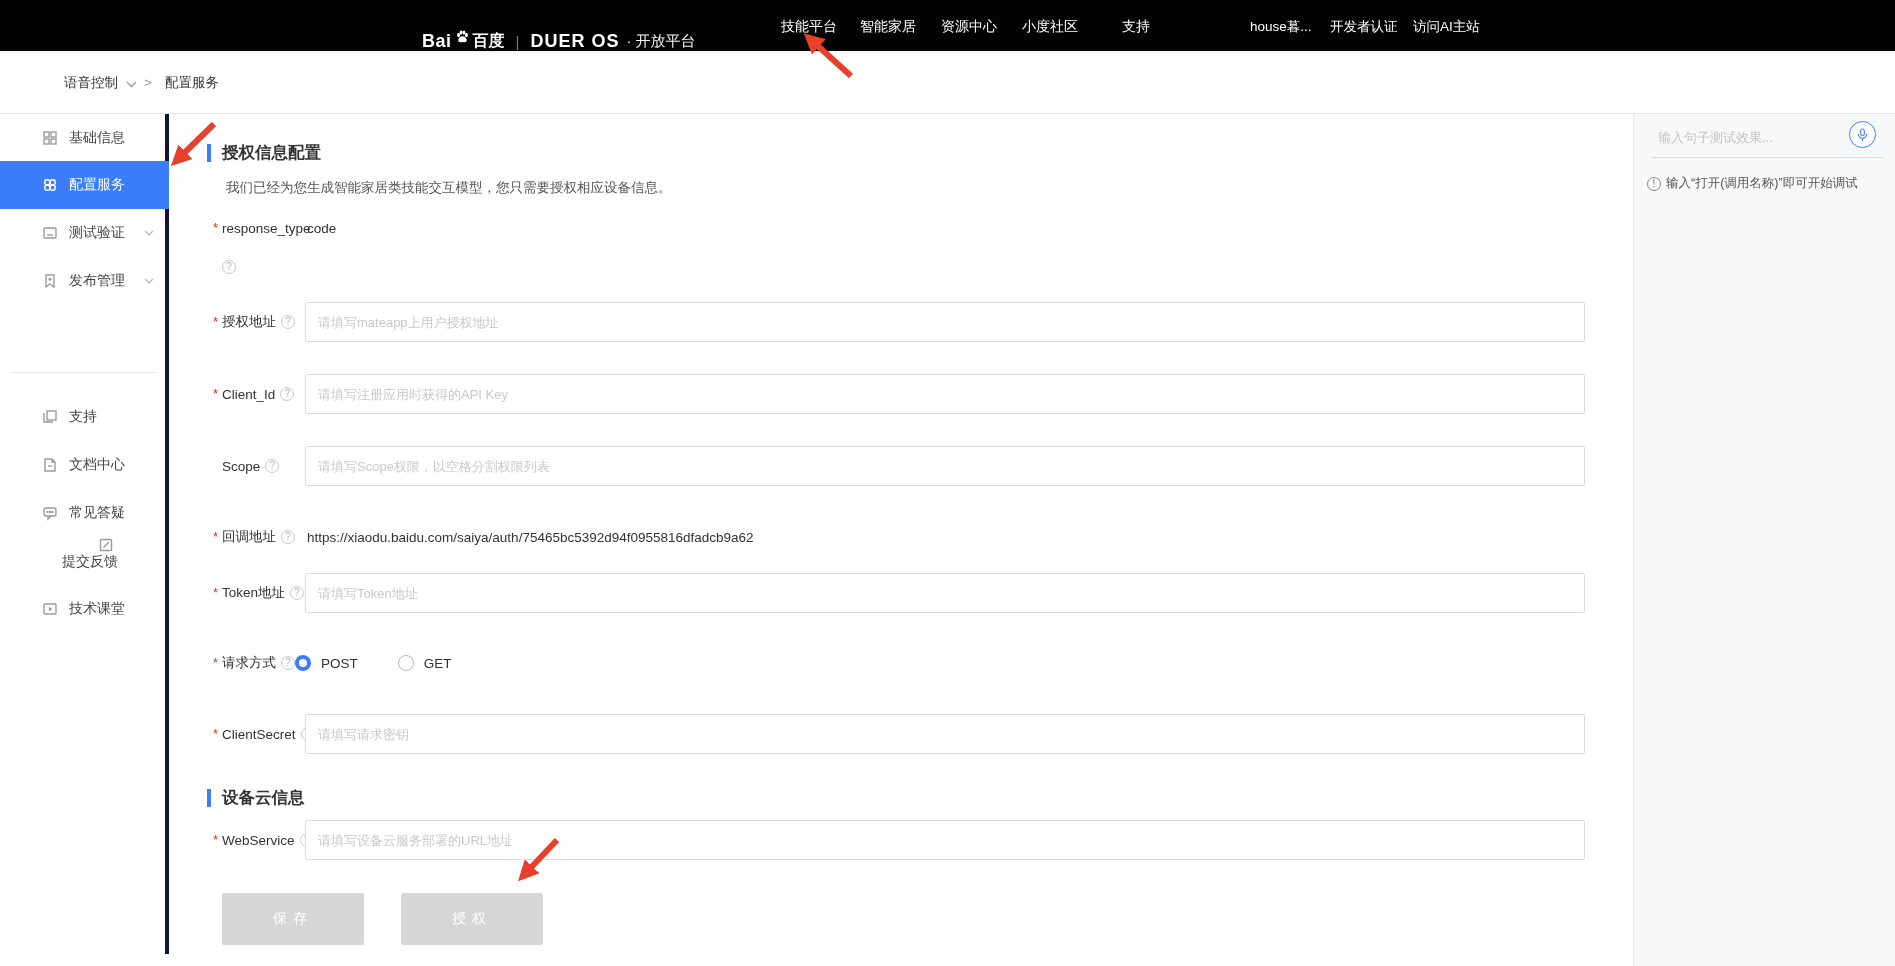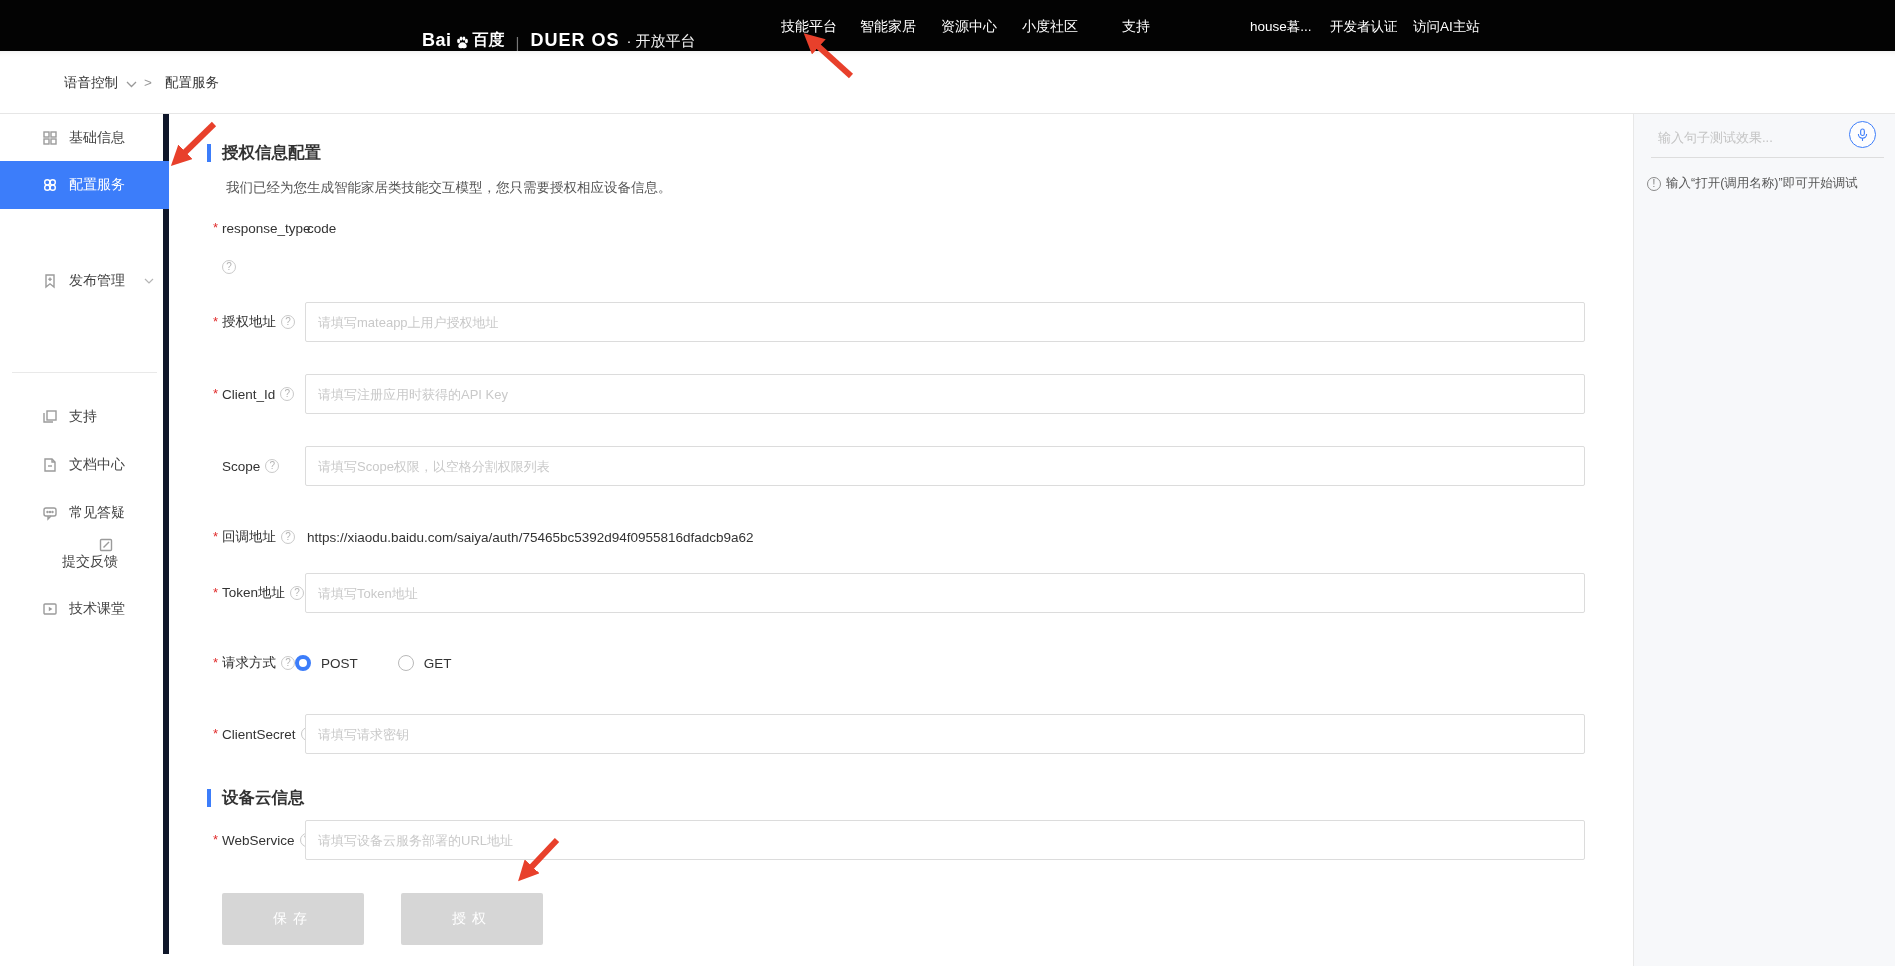--- a/index.html
+++ b/index.html
@@ -1,38 +1,38 @@
 <!DOCTYPE html>
 <html><head>
 <meta charset="utf-8">
 <style>
   html,body{margin:0;padding:0;width:1895px;height:966px;overflow:hidden;background:#fff;
     font-family:"Liberation Sans","DejaVu Sans",sans-serif;position:relative;}
   *{box-sizing:border-box;}
   
   .topbar{position:absolute;left:0;top:0;width:1895px;height:51px;background:#030303;z-index:5;}
-  .logo{position:absolute;left:422px;top:0;height:51px;display:flex;align-items:flex-end;color:#fff;cursor:pointer;}
+  .logo{position:absolute;left:422px;top:16px;height:51px;display:flex;align-items:center;color:#fff;cursor:pointer;}
   .l-bai{font-size:18px;font-weight:bold;letter-spacing:.5px;}
   .paw{margin:-10px 1px 0 1px;}
   .l-du{font-size:16px;font-weight:bold;}
   .l-div{color:#777;font-size:15px;margin:0 11px;font-weight:300;}
   .l-prod{font-size:18px;font-weight:bold;letter-spacing:1px;}
   .l-suf{font-size:15px;margin-left:7px;color:#f2f2f2;}
   .nav{position:absolute;top:18px;color:#fff;font-size:14px;text-decoration:none;cursor:pointer;white-space:nowrap;}
   .n1{left:781px;}.n2{left:860px;}.n3{left:941px;}.n4{left:1022px;}.n5{left:1122px;}
   .u1{left:1250px;font-size:13.5px;}.u2{left:1330px;font-size:13.5px;}.u3{left:1413px;font-size:13.5px;}
   
   .crumbbar{position:absolute;left:0;top:51px;width:1895px;height:63px;background:#fff;
     border-bottom:1px solid #e6e6e6;box-shadow:inset 0 6px 6px -6px rgba(0,0,0,.10);padding-left:32px;}
   .crumbbar .inner{position:absolute;left:64px;top:0;height:63px;display:flex;align-items:center;font-size:13.5px;color:#333;}
   .crumb-parent{cursor:pointer;}
   .crumb-chevron{margin:3px 7px 0 8px;}
   .crumb-sep{color:#999;margin-right:13px;}
   
-  .sidebar{position:absolute;left:0;top:114px;width:169px;bottom:12px;background:#fff;border-right:6px solid #0f172a;z-index:2;}
+  .sidebar{position:absolute;left:0;top:114px;width:169px;bottom:12px;background:#fff;border-right:4px solid #0f172a;z-index:2;}
   .side-item{position:absolute;left:0;width:169px;height:48px;display:flex;align-items:center;cursor:pointer;color:#444;font-size:14px;}
   .side-item .ic{margin-left:42px;color:#9b9b9b;display:flex;}
   .side-item .si-label{margin-left:11px;}
   .side-item .si-chevron{position:absolute;right:15px;top:21px;color:#b5b5b5;display:flex;}
   .side-item.active{background:#3C7DFA;color:#fff;}
   .side-item.active .ic{color:#fff;}
   .s0{top:0;}.s1{top:47px;}.s2{top:95px;}.s3{top:143px;}.s4{top:191px;}
   .side-divider{position:absolute;top:258px;left:12px;width:145px;height:1px;background:#e9e9e9;}
   .s5{top:279px;}.s6{top:327px;}.s7{top:375px;}.s8{top:423px;flex-direction:column;}.s9{top:471px;}
   
@@ -140,20 +140,34 @@
     <span class="ic">
       <svg width="16" height="16" viewBox="0 0 16 16" fill="none" stroke="currentColor" stroke-width="1.4">
         <circle cx="5.3" cy="5.3" r="2.6"></circle>
           <circle cx="10.7" cy="5.3" r="2.6"></circle>
         <circle cx="5.3" cy="10.7" r="2.6"></circle>
           <circle cx="10.7" cy="10.7" r="2.6"></circle>
         </svg>
     </span>
     <span class="si-label">配置服务</span>
   </div>
+  <div class="side-item s2">
+    <span class="ic">
+      <svg width="16" height="16" viewBox="0 0 16 16" fill="none" stroke="currentColor" stroke-width="1.4">
+        <rect x="2" y="3" width="12" height="10" rx="1"></rect>
+          <line x1="5" y1="10" x2="11" y2="10"></line>
+        </svg>
+    </span>
+    <span class="si-label">测试验证</span>
+    <span class="si-chevron">
+      <svg width="10" height="6" viewBox="0 0 10 6" fill="none" stroke="currentColor" stroke-width="1.2">
+          <polyline points="1,1 5,5 9,1"></polyline>
+        </svg>
+    </span>
+  </div>
   <div class="side-item s3">
     <span class="ic">
       <svg width="16" height="16" viewBox="0 0 16 16" fill="none" stroke="currentColor" stroke-width="1.4">
         <path d="M4 2h8v12l-4-3.2L4 14z"></path>
           <line x1="8" y1="4.6" x2="8" y2="8"></line>
           <line x1="6.3" y1="6.3" x2="9.7" y2="6.3"></line>
         </svg>
     </span>
     <span class="si-label">发布管理</span>
     <span class="si-chevron">

